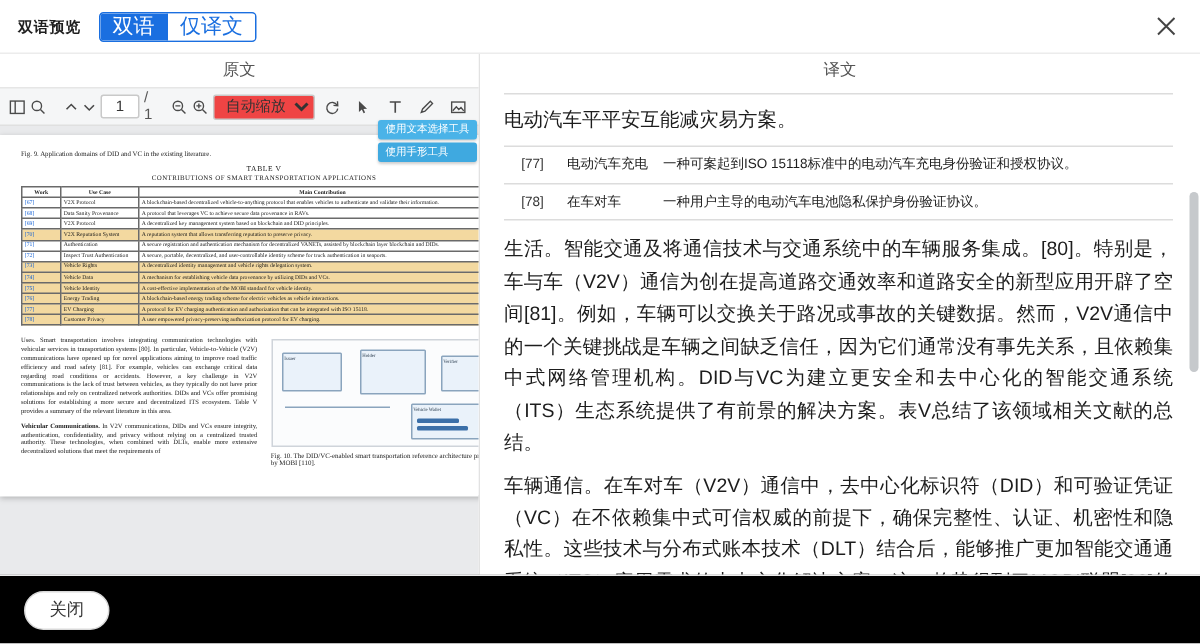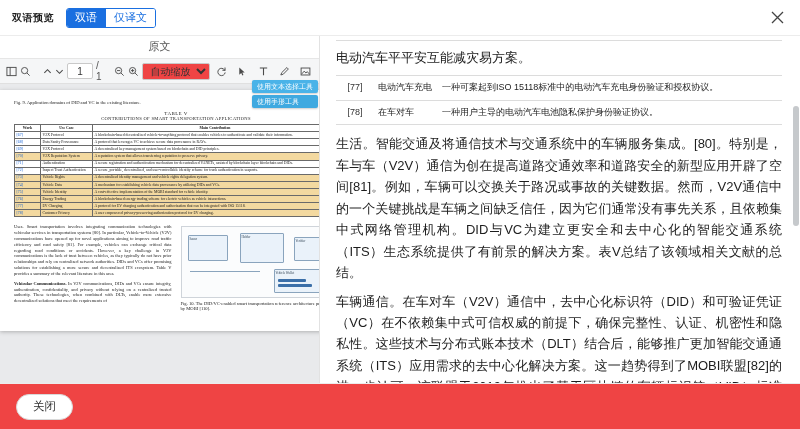--- a/index.html
+++ b/index.html
@@ -36,21 +36,21 @@
   }
   .seg {
     display: flex;
     align-items: center;
     border-radius: 3px;
     overflow: hidden;
     border: 1px solid #1a6fe0;
     height: 20px;
   }
   .seg-btn {
-    font-size: 11px;
+    font-size: 14px;
     padding: 0 8px;
     height: 100%;
     display: flex;
     align-items: center;
     cursor: pointer;
     background: #ffffff;
     color: #1a6fe0;
     border-right: 1px solid #1a6fe0;
   }
   .seg-btn:last-child { border-right: none; }
@@ -309,21 +309,21 @@
   
   .footer {
     height: 46px;
     flex: 0 0 46px;
     border-top: 1px solid #ececec;
     display: flex;
     align-items: center;
     justify-content: flex-start;
     gap: 10px;
     padding: 0 16px;
-    background: #ef4444;
+    background: #000000;
   }
   .btn {
     height: 26px;
     border-radius: 13px;
     font-size: 11.5px;
     display: flex;
     align-items: center;
     justify-content: center;
     gap: 4px;
     cursor: pointer;
@@ -561,20 +561,21 @@
               </div>
               <p class="fig-cap">Fig. 10.  The DID/VC-enabled smart transportation reference architecture presented by MOBI [110].</p>
             </div>
           </div>
 
         </div>
       </div>
     </div>
 
     <div class="pane pane-right">
+      <div class="pane-label">译文</div>
       <div class="trans-scroll">
         <div class="top-rule"></div>
         <p class="cn" style="margin-top:6px">电动汽车平平安互能减灾易方案。</p>
 
         <table class="ref-table">
           <tbody>
             <tr>
               <td class="ref-num">[77]</td>
               <td class="ref-key">电动汽车充电</td>
               <td>一种可案起到ISO 15118标准中的电动汽车充电身份验证和授权协议。</td>

